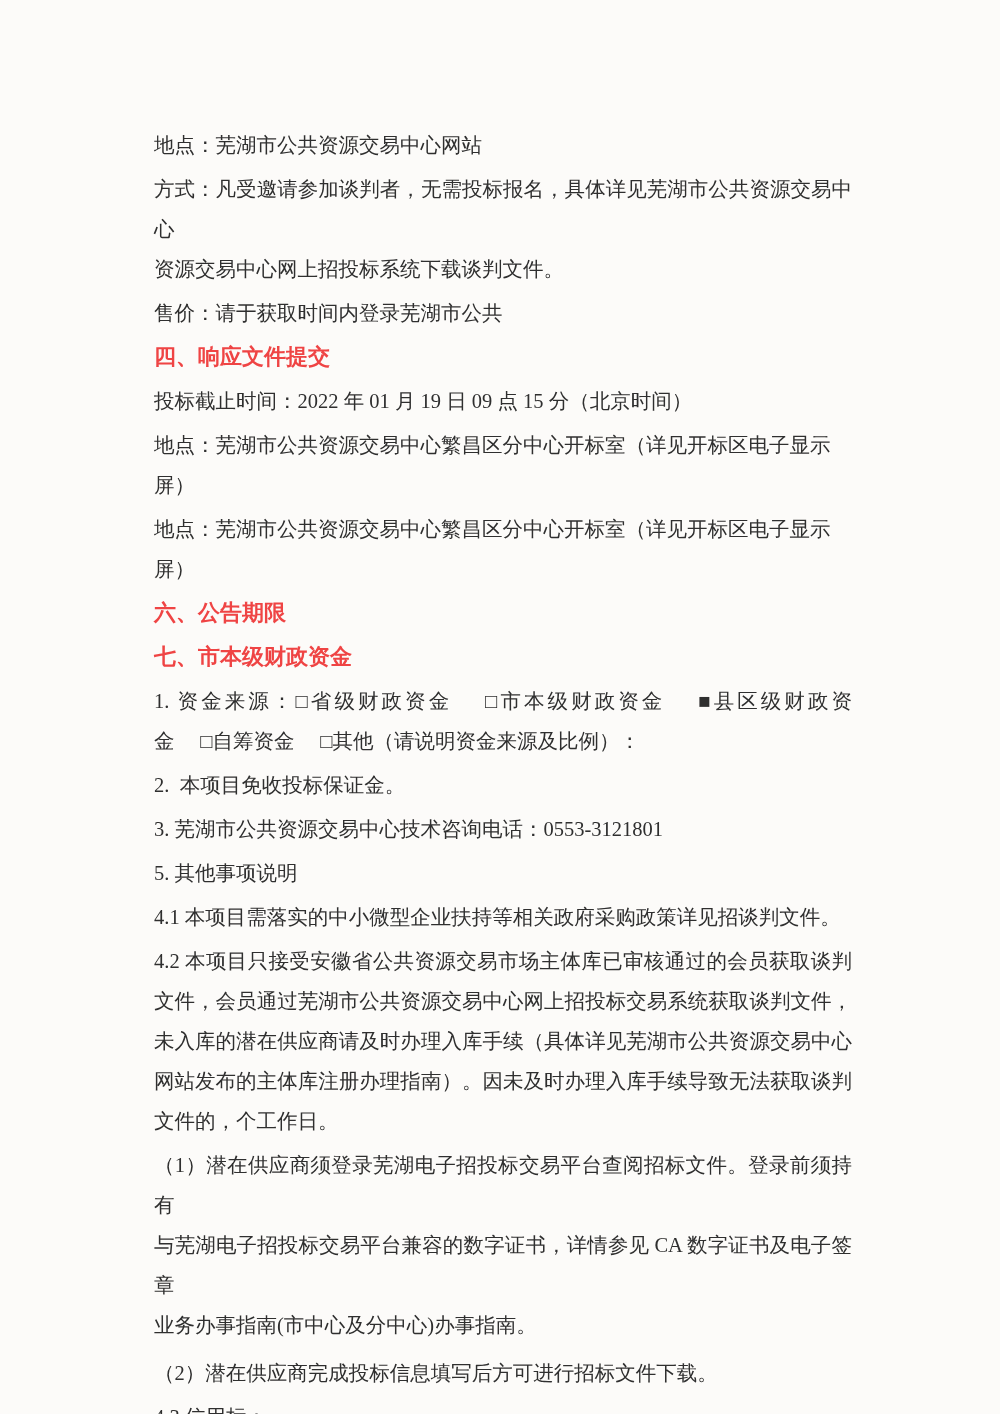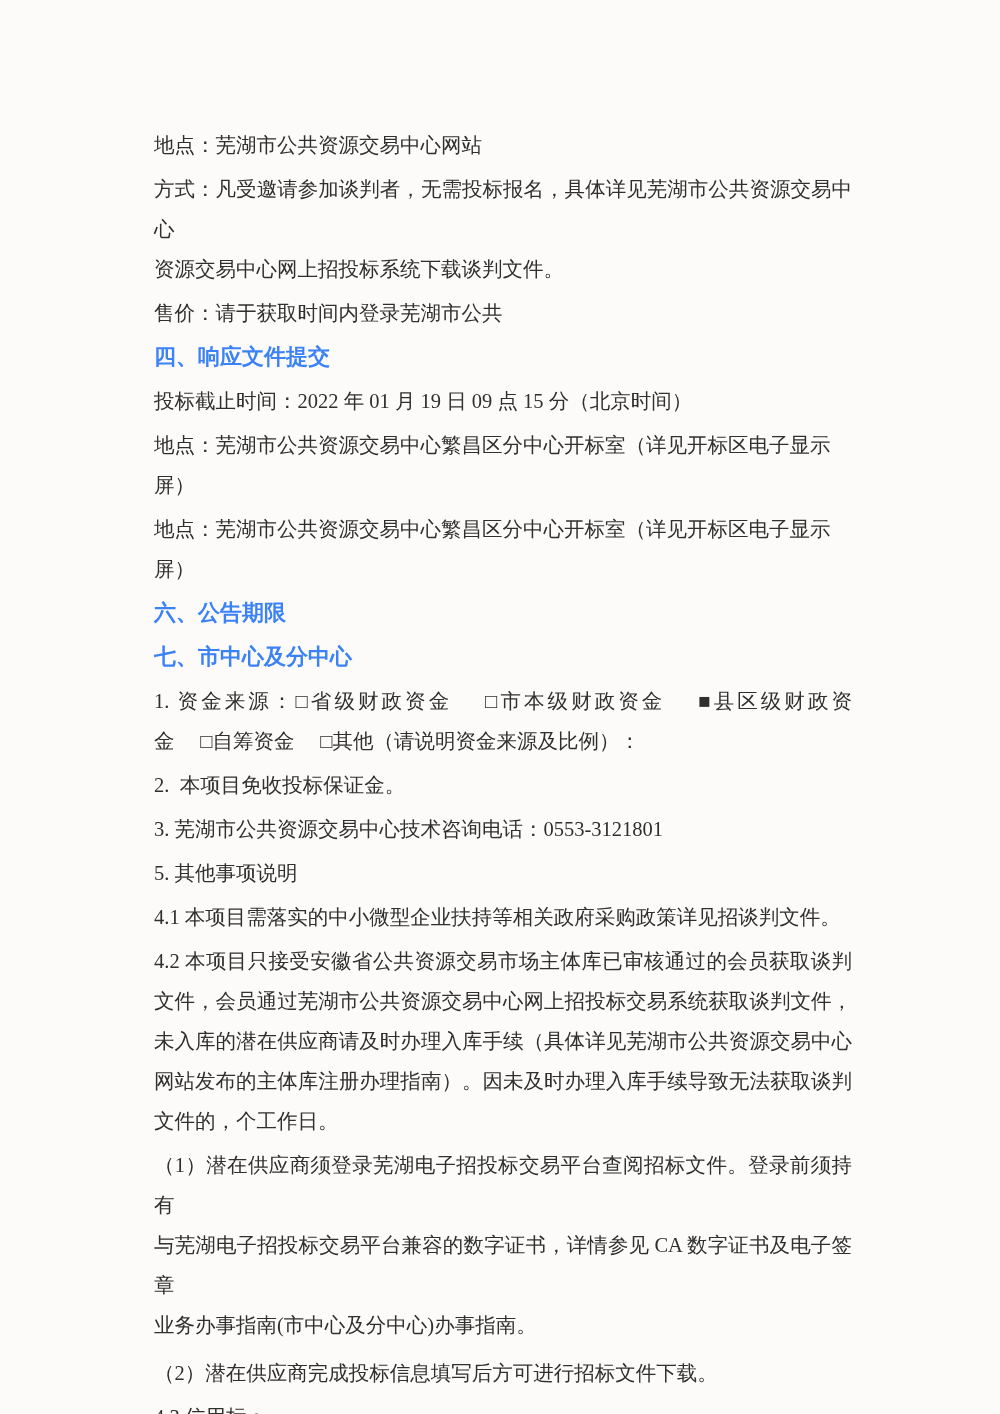--- a/index.html
+++ b/index.html
@@ -31,21 +31,21 @@
   .para { margin: 4px; }
   .line { display: block; }
   
   .j {
     text-align: justify;
     text-align-last: justify;
   }
   .h {
     font-weight: bold;
     font-size: 22px;
-    color: #3b82f6;
+    color: #ef4444;
     line-height: 40px;
   }
   .gap-sm { margin-top: 8px; }
 </style>
 </head>
 <body style="background: rgb(252, 251, 249);">
 
 <div class="page" style="background: rgb(252, 251, 249);">
   <div class="doc" style="color: rgb(47, 47, 47);">
 
@@ -79,21 +79,21 @@
     <p class="para">
       <span class="line">地点：芜湖市公共资源交易中心繁昌区分中心开标室（详见开标区电子显示屏）</span>
     </p>
 
     <p class="para h">
       <span class="line">六、公告期限</span>
     </p>
 
 
     <p class="para h">
-      <span class="line">七、市中心及分中心</span>
+      <span class="line">七、市本级财政资金</span>
     </p>
 
     <p class="para">
       <span class="line j">1. 资金来源：□省级财政资金&nbsp;&nbsp;&nbsp;&nbsp;□市本级财政资金&nbsp;&nbsp;&nbsp;&nbsp;■县区级财政资</span>
       <span class="line">金&nbsp;&nbsp;&nbsp;&nbsp;&nbsp;□自筹资金&nbsp;&nbsp;&nbsp;&nbsp;&nbsp;□其他（请说明资金来源及比例）：</span>
     </p>
 
     <p class="para">
       <span class="line">2.&nbsp;&nbsp;本项目免收投标保证金。</span>
     </p>

